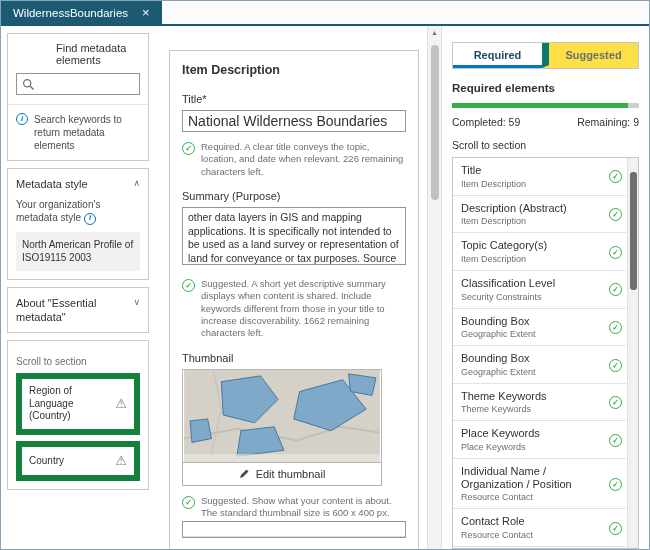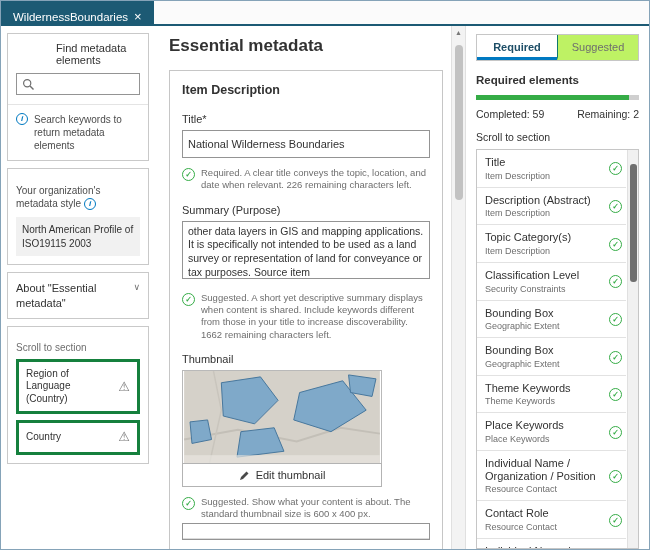--- a/index.html
+++ b/index.html
@@ -2,72 +2,72 @@
 <html><head>
 <meta charset="utf-8">
 <style>
   * { margin:0; padding:0; box-sizing:border-box; }
   html,body { background:#e9e9e9; }
   body { font-family:"Liberation Sans", sans-serif; color:#323232; }
   .window { width:650px; height:550px; border:1px solid #85a3b8; background:#fff; overflow:hidden; display:flex; flex-direction:column; }
 
   
   .tabbar { height:25px; background:#fbfbfb; border-bottom:2px solid #1c5a74; display:flex; flex:none; }
-  .view-tab { background:#1c5a74; color:#fff; display:flex; align-items:flex-end; gap:6px; padding:1px 12px; font-size:11.5px; cursor:default; }
+  .view-tab { background:#1c5a74; color:#fff; display:flex; align-items:center; gap:14px; padding:1px 12px; font-size:11.5px; cursor:default; }
   .tab-close { font-size:13px; line-height:1; cursor:pointer; }
 
   .content { flex:1; display:flex; min-height:0; }
 
   
   .left { width:154px; flex:none; padding:7px 6px; overflow:hidden; background:#fff; }
   .box { border:1px solid #c9c9c9; margin-bottom:7px; padding:8px; background:#fff; }
   .box-title { font-size:11px; color:#323232;padding-left:40px; }
   .search-field { display:flex; align-items:center; border:1px solid #949494; height:22px; padding:0 5px; margin-top:7px; background:#fff; }
   .search-field input { border:none; outline:none; flex:1; min-width:0; font-size:11px; font-family:inherit; }
   .box-divider { border-top:1px solid #e4e4e4; margin:9px -8px 0; }
   .hint-row { display:flex; gap:6px; font-size:10px; color:#4c4c4c; margin-top:8px; line-height:1.3; }
   .info-icon { flex:none; width:12px; height:12px; border:1px solid #0079c1; border-radius:50%; color:#0079c1; font-size:8px; font-weight:bold; font-style:italic; display:inline-flex; align-items:center; justify-content:center; }
   .info-inline { vertical-align:middle; margin-left:3px; }
   .box-header { display:flex; justify-content:space-between; align-items:flex-start; gap:6px; font-size:11px; color:#323232; line-height:1.3; cursor:pointer; }
   .chev { color:#6e6e6e; font-size:9px; flex:none; margin-top:1px; }
   .style-hint { font-size:10px; color:#4c4c4c; margin-top:7px; line-height:1.3; }
   .style-value { background:#f1f1f1; padding:6px 6px; font-size:10px; color:#323232; margin-top:7px; line-height:1.35; }
   .errors-label { font-size:11px; font-weight:bold; color:#323232; }
   .scroll-label-sm { font-size:10px; color:#6e6e6e; margin:7px 0 4px; }
-  .error-item { border:3px solid #15803d; display:flex; justify-content:space-between; align-items:center; gap:13px; padding:6px 7px; font-size:10px; color:#323232; margin-top:6px; line-height:1.25; cursor:pointer; background:#fff; }
+  .error-item { border:6px solid #15803d; display:flex; justify-content:space-between; align-items:center; gap:13px; padding:6px 7px; font-size:10px; color:#323232; margin-top:6px; line-height:1.25; cursor:pointer; background:#fff; }
   .warn { color:#757575; font-size:13px; flex:none; }
 
   
   .middle { flex:1; min-width:0; padding:10px 8px 0 14px; overflow:hidden; background:#fff; }
   .page-title { font-size:17px; font-weight:bold; color:#323232; }
   .card { border:1px solid #c6c6c6; margin-top:14px; padding:12px 12px 24px; background:#fff; }
   .card-title { font-size:12.5px; font-weight:bold; margin-bottom:16px; }
   .field-label { display:block; font-size:11px; color:#323232; margin:12px 0 5px; }
-  .text-input { width:100%; height:28px; border:1px solid #949494; font-size:11px; padding:0 5px; color:#323232; font-family:inherit; }
+  .text-input { width:100%; height:22px; border:1px solid #949494; font-size:14px; padding:0 5px; color:#323232; font-family:inherit; }
   .note { display:flex; gap:6px; margin-top:9px; }
   .note-text { font-size:9.5px; color:#6e6e6e; line-height:1.3; max-width:238px; }
   .check { flex:none; width:13px; height:13px; border:1.5px solid #35ac46; border-radius:50%; color:#35ac46; font-size:8px; font-weight:bold; display:inline-flex; align-items:center; justify-content:center; margin-top:1px; }
   .summary-area { width:100%; height:58px; border:1px solid #949494; font-size:10.5px; font-family:inherit; color:#323232; padding:3px 5px; resize:none; overflow-y:scroll; line-height:1.3; }
   .thumb-svg { display:block; width:200px; height:94px; border:1px solid #b9b9b9; }
   .edit-btn { width:200px; height:24px; border:1px solid #b3b3b3; background:#fff; display:flex; align-items:center; justify-content:center; gap:6px; font-size:11px; color:#323232; margin-top:-1px; cursor:pointer; font-family:inherit; }
   .editor { border:1px solid #949494; margin-top:2px; }
   .toolbar { display:flex; align-items:center; padding:4px 6px; border-bottom:1px solid #dcdcdc; }
   .tb { display:inline-flex; align-items:center; gap:3px; font-size:11px; color:#323232; padding:3px 5px; cursor:pointer; border-radius:2px; }
 
   
   .vscroll { width:14px; flex:none; background:#f3f3f3; border-left:1px solid #e0e0e0; display:flex; flex-direction:column; align-items:center; padding-top:3px; }
   .vs-arrow { font-size:7px; color:#787878; height:11px; }
   .vs-thumb { width:8px; height:155px; background:#c2c2c2; border-radius:4px; margin-top:5px; cursor:pointer; }
 
   
-  .right { width:184px; flex:none; border-left:1px solid #e0e0e0; padding:8px 10px 0; display:flex; flex-direction:column; overflow:hidden; background:#fff; }
+  .right { width:208px; flex:none; border-left:1px solid #e0e0e0; padding:16px 10px 0; display:flex; flex-direction:column; overflow:hidden; background:#fff; }
   .rtabs { display:flex; border:1px solid #c6c6c6; flex:none; }
   .rtab { flex:1; text-align:center; font-size:11px; padding:6px 0 4px; cursor:pointer; }
   .rtab.active { color:#1c4d66; font-weight:bold; background:#fff; border-bottom:3px solid #0079c1; }
-  .rtab.inactive { color:#6e6e6e; background:#bef264; border-left:1px solid #0f766e; border-bottom:3px solid transparent; }
+  .rtab.inactive { color:#6e6e6e; background:#fde047; border-left:7px solid #0f766e; border-bottom:3px solid transparent;font-weight:bold; }
   .r-heading { font-size:11.5px; font-weight:bold; color:#323232; margin:13px 0 9px; }
   .progress { height:5px; background:#cfcfcf; }
   .progress-fill { height:100%; background:#35ac46; width:0; }
   .counts { display:flex; justify-content:space-between; font-size:10.5px; color:#323232; margin-top:8px;text-align:center; }
   .r-scroll-label { font-size:10.5px; color:#323232; margin:11px 0 6px; }
   .r-list { border:1px solid #c6c6c6; flex:1; position:relative; overflow:hidden; padding-right:12px; background:#fff; }
   .r-item { display:flex; align-items:center; justify-content:space-between; gap:4px; padding:6px 4px 6px 8px; border-bottom:1px solid #e2e2e2; cursor:pointer; }
   .r-item-title { font-size:11px; color:#323232; line-height:1.15; }
   .r-item-sub { font-size:9px; color:#6e6e6e; margin-top:2px; }
   .r-scrollbar { position:absolute; right:0; top:0; bottom:0; width:11px; background:#f1f1f1; border-left:1px solid #e0e0e0; }
@@ -99,20 +99,24 @@
           <input aria-label="search" style="">
         </div>
         <div class="box-divider"></div>
         <div class="hint-row">
           <span class="info-icon">i</span>
           <span>Search keywords to return metadata elements</span>
         </div>
       </section>
 
       <section class="box">
+        <div class="box-header">
+          <span>Metadata style</span>
+          <span class="chev">∧</span>
+        </div>
         <div class="style-hint">
           <span>Your organization's metadata style</span><span class="info-icon info-inline">i</span>
         </div>
         <div class="style-value">North American Profile of ISO19115 2003</div>
       </section>
 
       <section class="box">
         <div class="box-header">
           <span>About "Essential metadata"</span>
           <span class="chev">∨</span>
@@ -131,21 +135,20 @@
             <div class="error-item">
               <span>Country</span>
               <span class="warn">⚠</span>
             </div>
           </div>
       </section>
 
     </aside>
 
     <main class="middle">
-      <h1 class="page-title">Essential metadata</h1>
 
       <div class="card">
         <div class="card-title">Item Description</div>
 
         <label class="field-label" style="margin-top:0">Title*</label>
         <input class="text-input" value="National Wilderness Boundaries" style="">
         <div class="note">
           <span class="check">✓</span>
           <span class="note-text">Required. A clear title conveys the topic, location, and date when relevant. 226 remaining characters left.</span>
         </div>
@@ -204,21 +207,21 @@
         <div class="rtab active">Required</div>
         <div class="rtab inactive">Suggested</div>
       </div>
 
       <div class="r-heading">Required elements</div>
       <div class="progress">
         <div class="progress-fill" style="width: 94%;"></div>
       </div>
       <div class="counts">
         <span>Completed: 59</span>
-        <span>Remaining: 2</span>
+        <span>Remaining: 9</span>
       </div>
 
       <div class="r-scroll-label">Scroll to section</div>
 
       <div class="r-list">
 
         <div class="r-scrollbar">
           <div class="r-sthumb"></div>
         </div>
 

